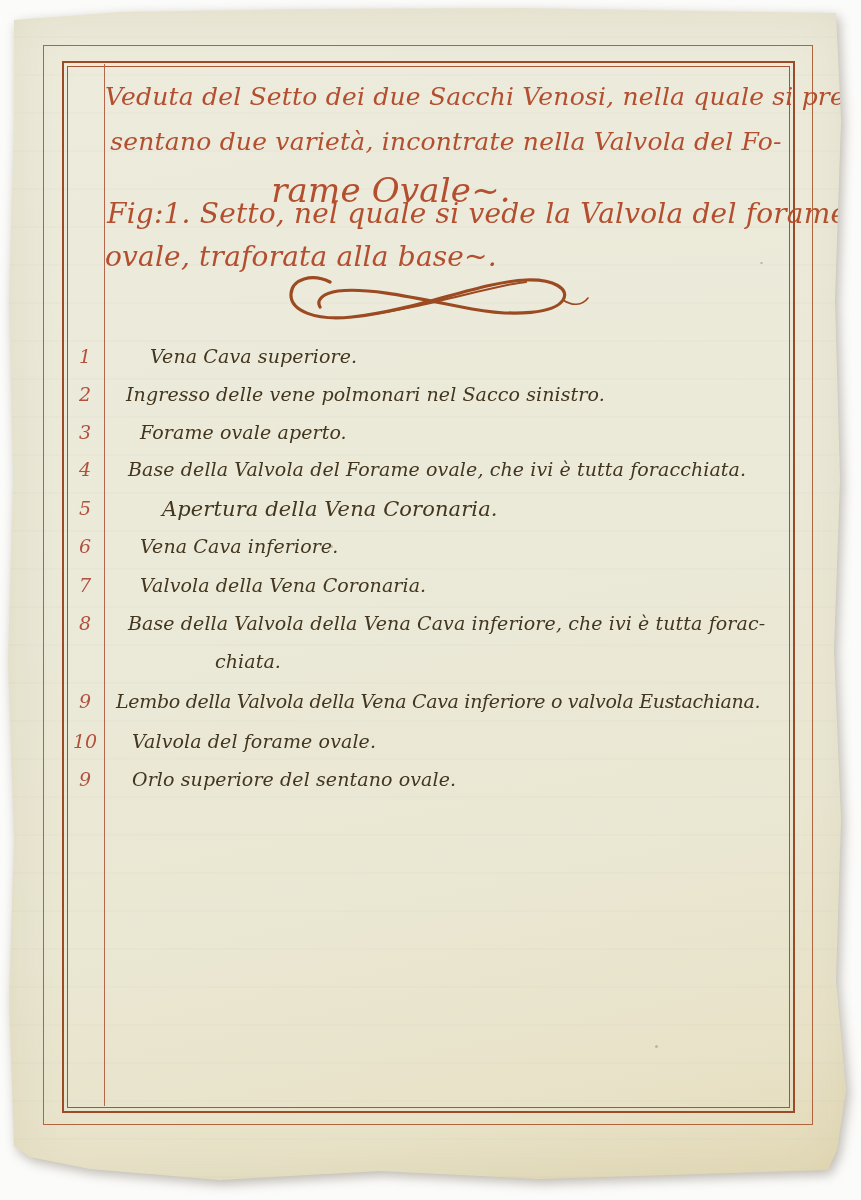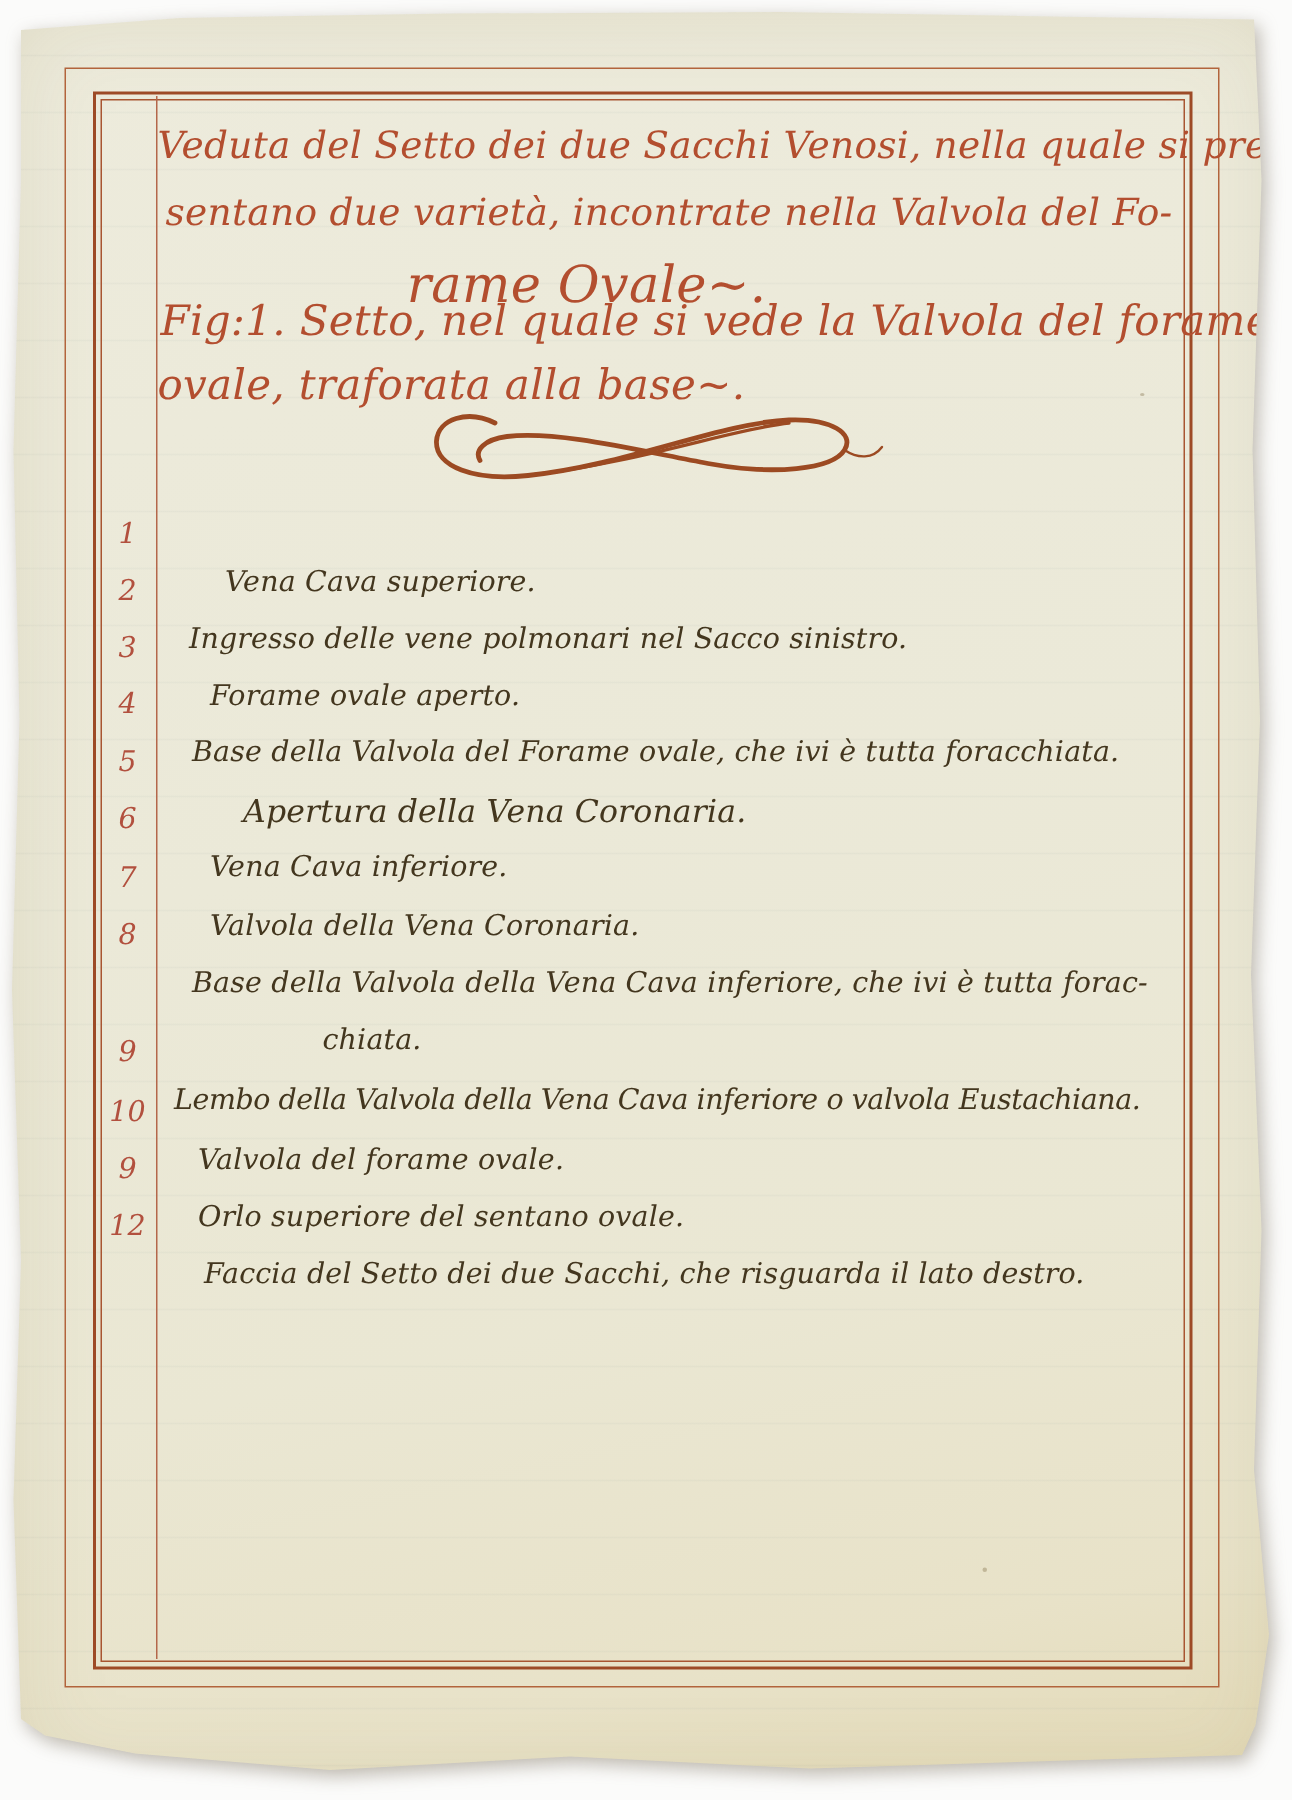--- a/index.html
+++ b/index.html
@@ -70,21 +70,20 @@
   .flourish{position:absolute;left:268px;top:270px;}
   .legend-row{position:absolute;left:0;width:861px;height:34px;}
   .legend-num{
     position:absolute;left:70px;width:30px;text-align:center;
     font-size:19px;color:#b2503e;font-style:italic;
   }
   .legend-text{
     position:absolute;left:128px;right:55px;
     font-size:19px;color:#43361e;font-style:italic;letter-spacing:.1px;
     white-space:nowrap;
-    margin-top:32px;
   }
   .legend-text.cont{left:215px;}
   .speck{position:absolute;border-radius:50%;background:rgba(120,100,60,.35);}
 </style>
 </head>
 <body>
 
 <div class="scene">
   <div class="paper-shadow">
     <div class="paper">
@@ -151,24 +150,20 @@
         <span class="legend-text hand" style="left:116px;letter-spacing:-0.3px">Lembo della Valvola della Vena Cava inferiore o valvola Eustachiana.</span>
       </div>
       <div class="legend-row" style="top:730px">
         <span class="legend-num hand">10</span>
         <span class="legend-text hand" style="left:132px">Valvola del forame ovale.</span>
       </div>
       <div class="legend-row" style="top:768px">
         <span class="legend-num hand">9</span>
         <span class="legend-text hand" style="left:132px">Orlo superiore del sentano ovale.</span>
       </div>
-      <div class="legend-row" style="top:806px">
-        <span class="legend-num hand">12</span>
-        <span class="legend-text hand" style="left:136px">Faccia del Setto dei due Sacchi, che risguarda il lato destro.</span>
-      </div>
 
       <div class="speck" style="left:330px;top:545px;width:3px;height:3px"></div>
       <div class="speck" style="left:760px;top:262px;width:3px;height:2px"></div>
       <div class="speck" style="left:655px;top:1045px;width:3px;height:3px"></div>
 
     </div>
   </div>
 </div>
 
 </body></html>

